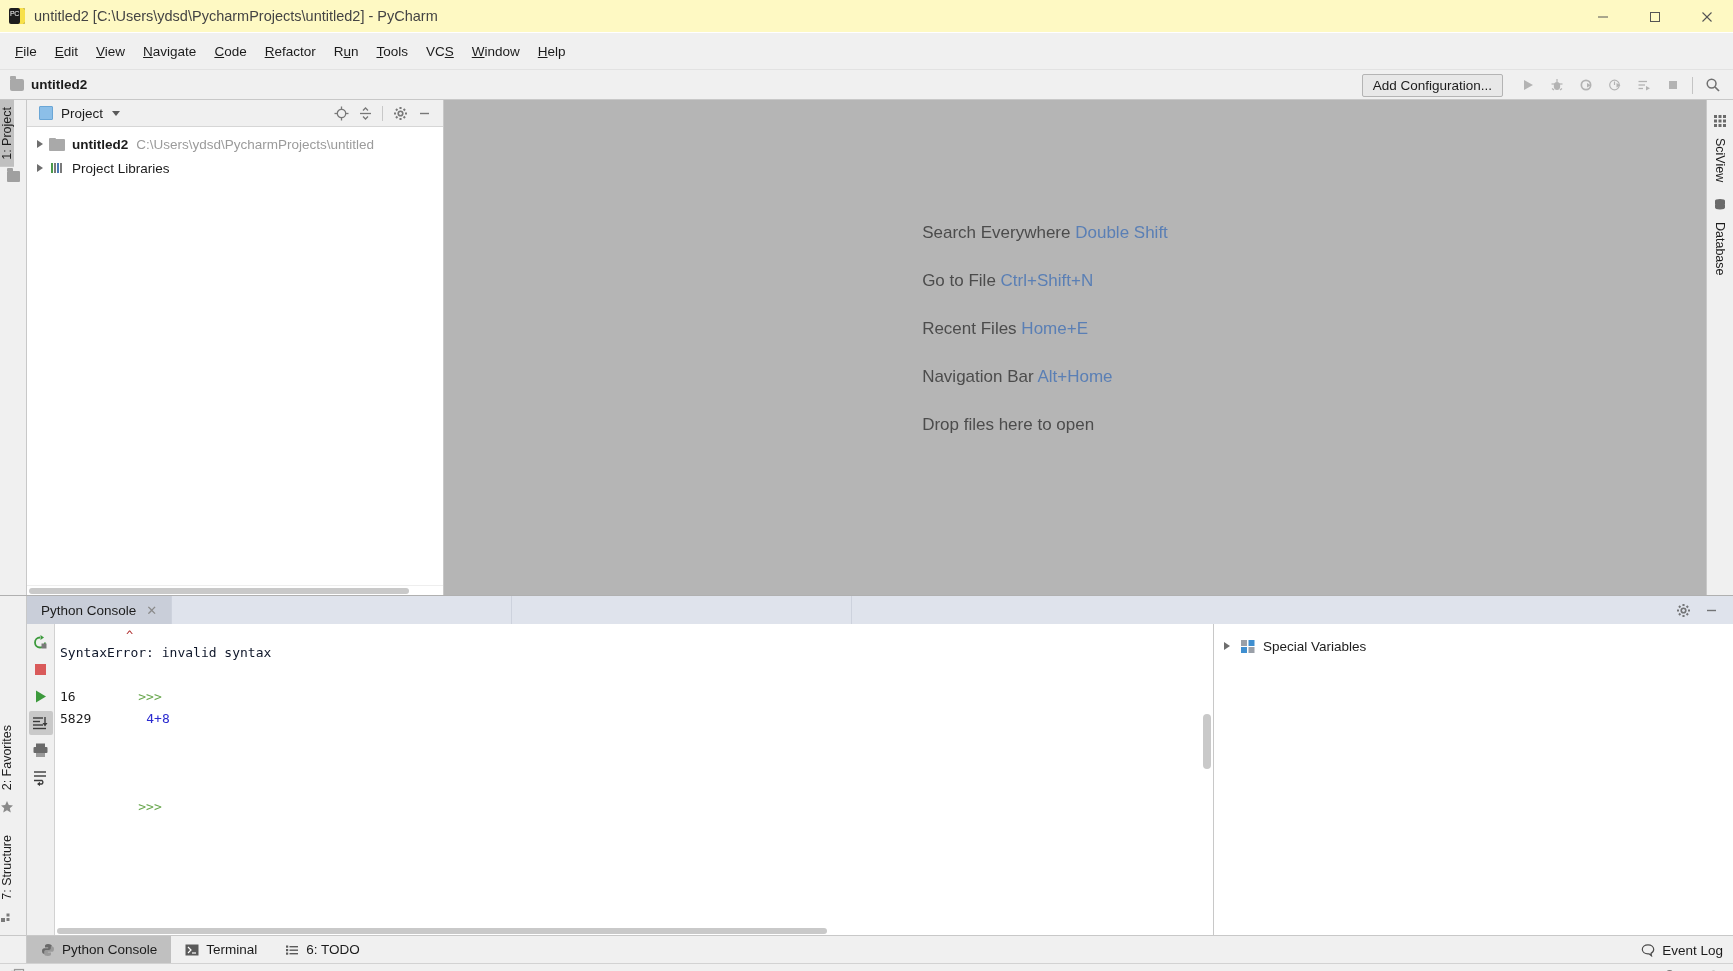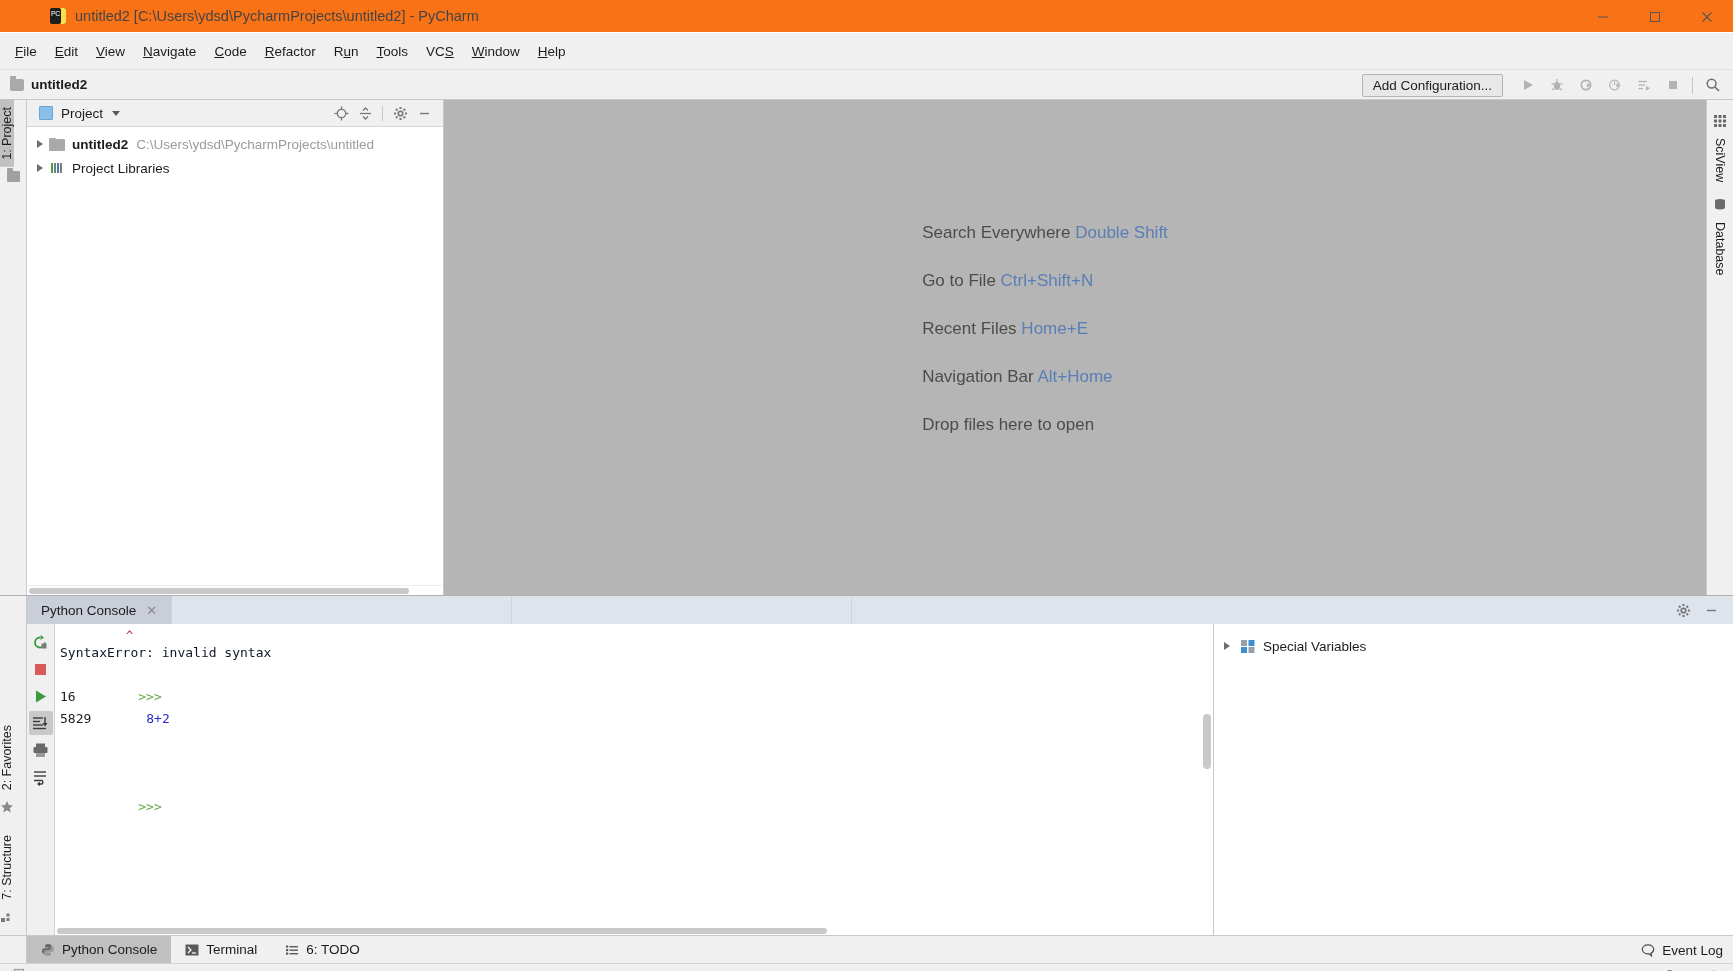--- a/index.html
+++ b/index.html
@@ -7,25 +7,24 @@
     margin: 0; padding: 0;
     width: 1733px; height: 971px;
     overflow: hidden;
     font-family: "Liberation Sans", sans-serif;
     background: #f0f0f0;
     -webkit-font-smoothing: antialiased;
   }
 
   
   .titlebar {
-    height: 33px; background: #f97316;
+    height: 33px; background: #fef9c3;
     display: flex; align-items: center;
     border-bottom: 1px solid #ffffff;
     position: relative;
-    padding-left: 41px;
   }
   .app-icon {
     width: 16px; height: 16px; margin: 0 9px 0 9px;
     background: #1d1d1d; border-radius: 2px; position: relative;
     box-shadow: inset -5px 0 0 0 #f7e04a;
     flex: 0 0 auto;
   }
   .app-icon:after{
     content:"PC"; position:absolute; left:1px; top:2px;
     font-size:7px; color:#fff; font-family:"Liberation Sans",sans-serif;
@@ -654,21 +653,21 @@
             <path d="M8 12.8 L5 15 L8 17.2 Z" fill="#3a3a3a"></path>
           </svg>
         </div>
       </div>
 
       <div class="console-out">
         <div class="c-caret-mark">^</div>
         <div class="cline c-err">SyntaxError: invalid syntax</div>
         <div class="cline">
           <span class="c-prompt">&gt;&gt;&gt;</span>
-          <span class="c-code" style="margin-left:8px">8+2</span>
+          <span class="c-code" style="margin-left:8px">4+8</span>
         </div>
         <div class="cline c-out">16</div>
         <div class="cline c-out">5829</div>
         <div class="cline" style="height:44px"></div>
         <div class="cline">
           <span class="c-prompt">&gt;&gt;&gt;</span>
         </div>
         <div class="console-vscroll"></div>
         <div class="console-hscroll">
           <div class="console-hscroll-thumb"></div>

